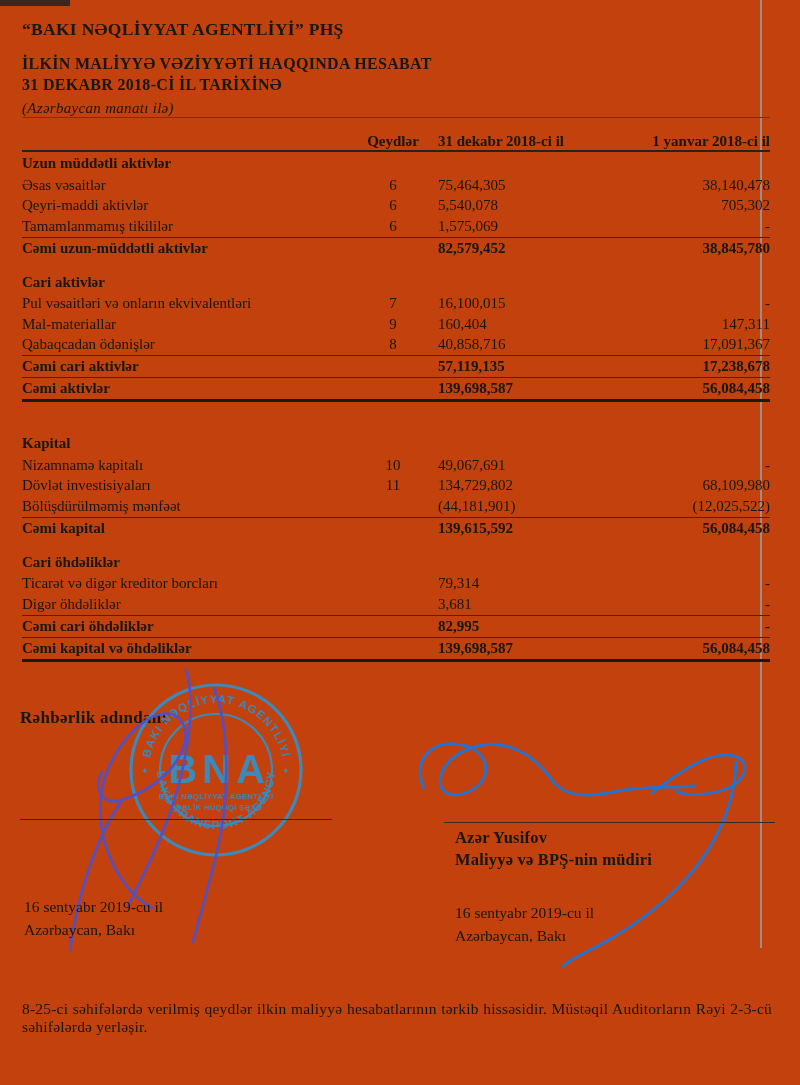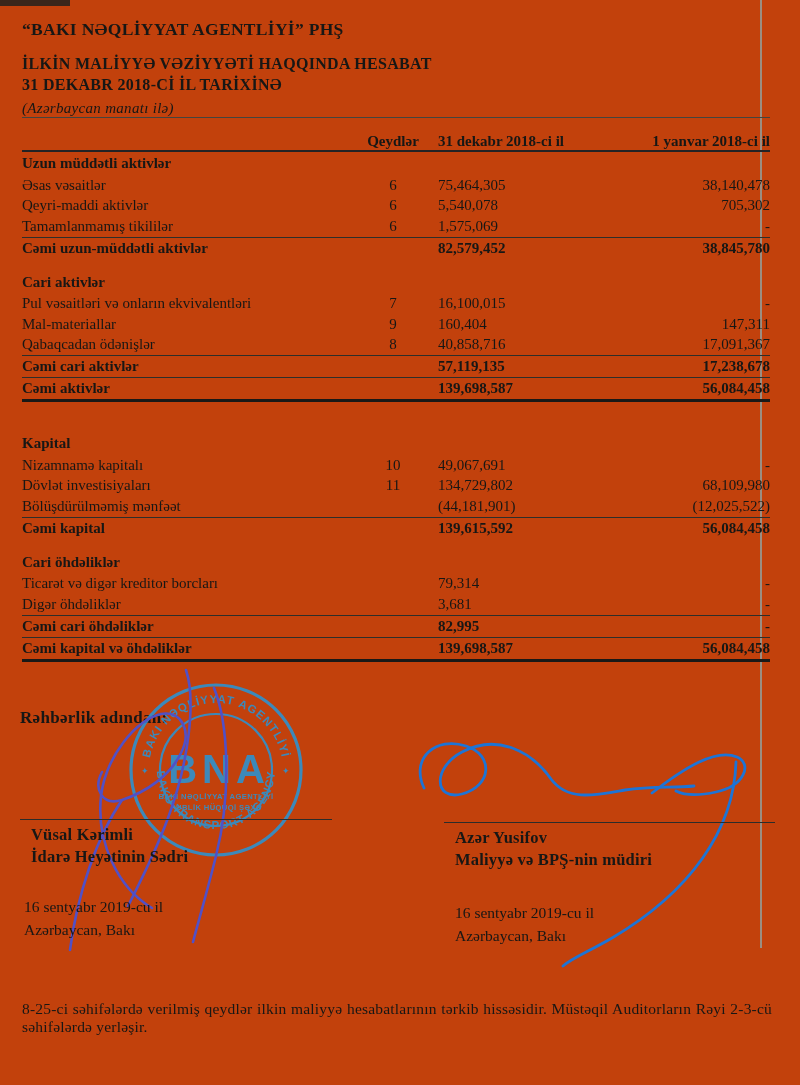--- a/index.html
+++ b/index.html
@@ -243,24 +243,20 @@
     <g fill="none" stroke="#1d74d6" stroke-width="2.8" stroke-linecap="round">
       <path d="M 424,788 C 410,758 436,736 466,746 C 494,755 492,786 462,794 C 434,801 432,768 462,752 C 498,733 532,752 551,779 C 568,802 596,795 625,790 C 652,786 672,788 694,786"></path>
       <path d="M 652,793 C 684,768 716,748 737,757 C 753,764 744,786 716,792 C 698,796 684,795 676,791"></path>
       <path d="M 736,762 C 734,830 690,892 612,938 C 588,952 572,958 563,966"></path>
     </g>
   </svg>
 
   <div class="sigline left"></div>
   <div class="sigline right"></div>
 
-  <div class="signame left">
-    <div>Vüsal Kərimli</div>
-    <div>İdarə Heyətinin Sədri</div>
-  </div>
   <div class="signame right">
     <div>Azər Yusifov</div>
     <div>Maliyyə və BPŞ-nin müdiri</div>
   </div>
 
   <div class="sigdate left">
     <div>16 sentyabr 2019-cu il</div>
     <div>Azərbaycan, Bakı</div>
   </div>
   <div class="sigdate right">

